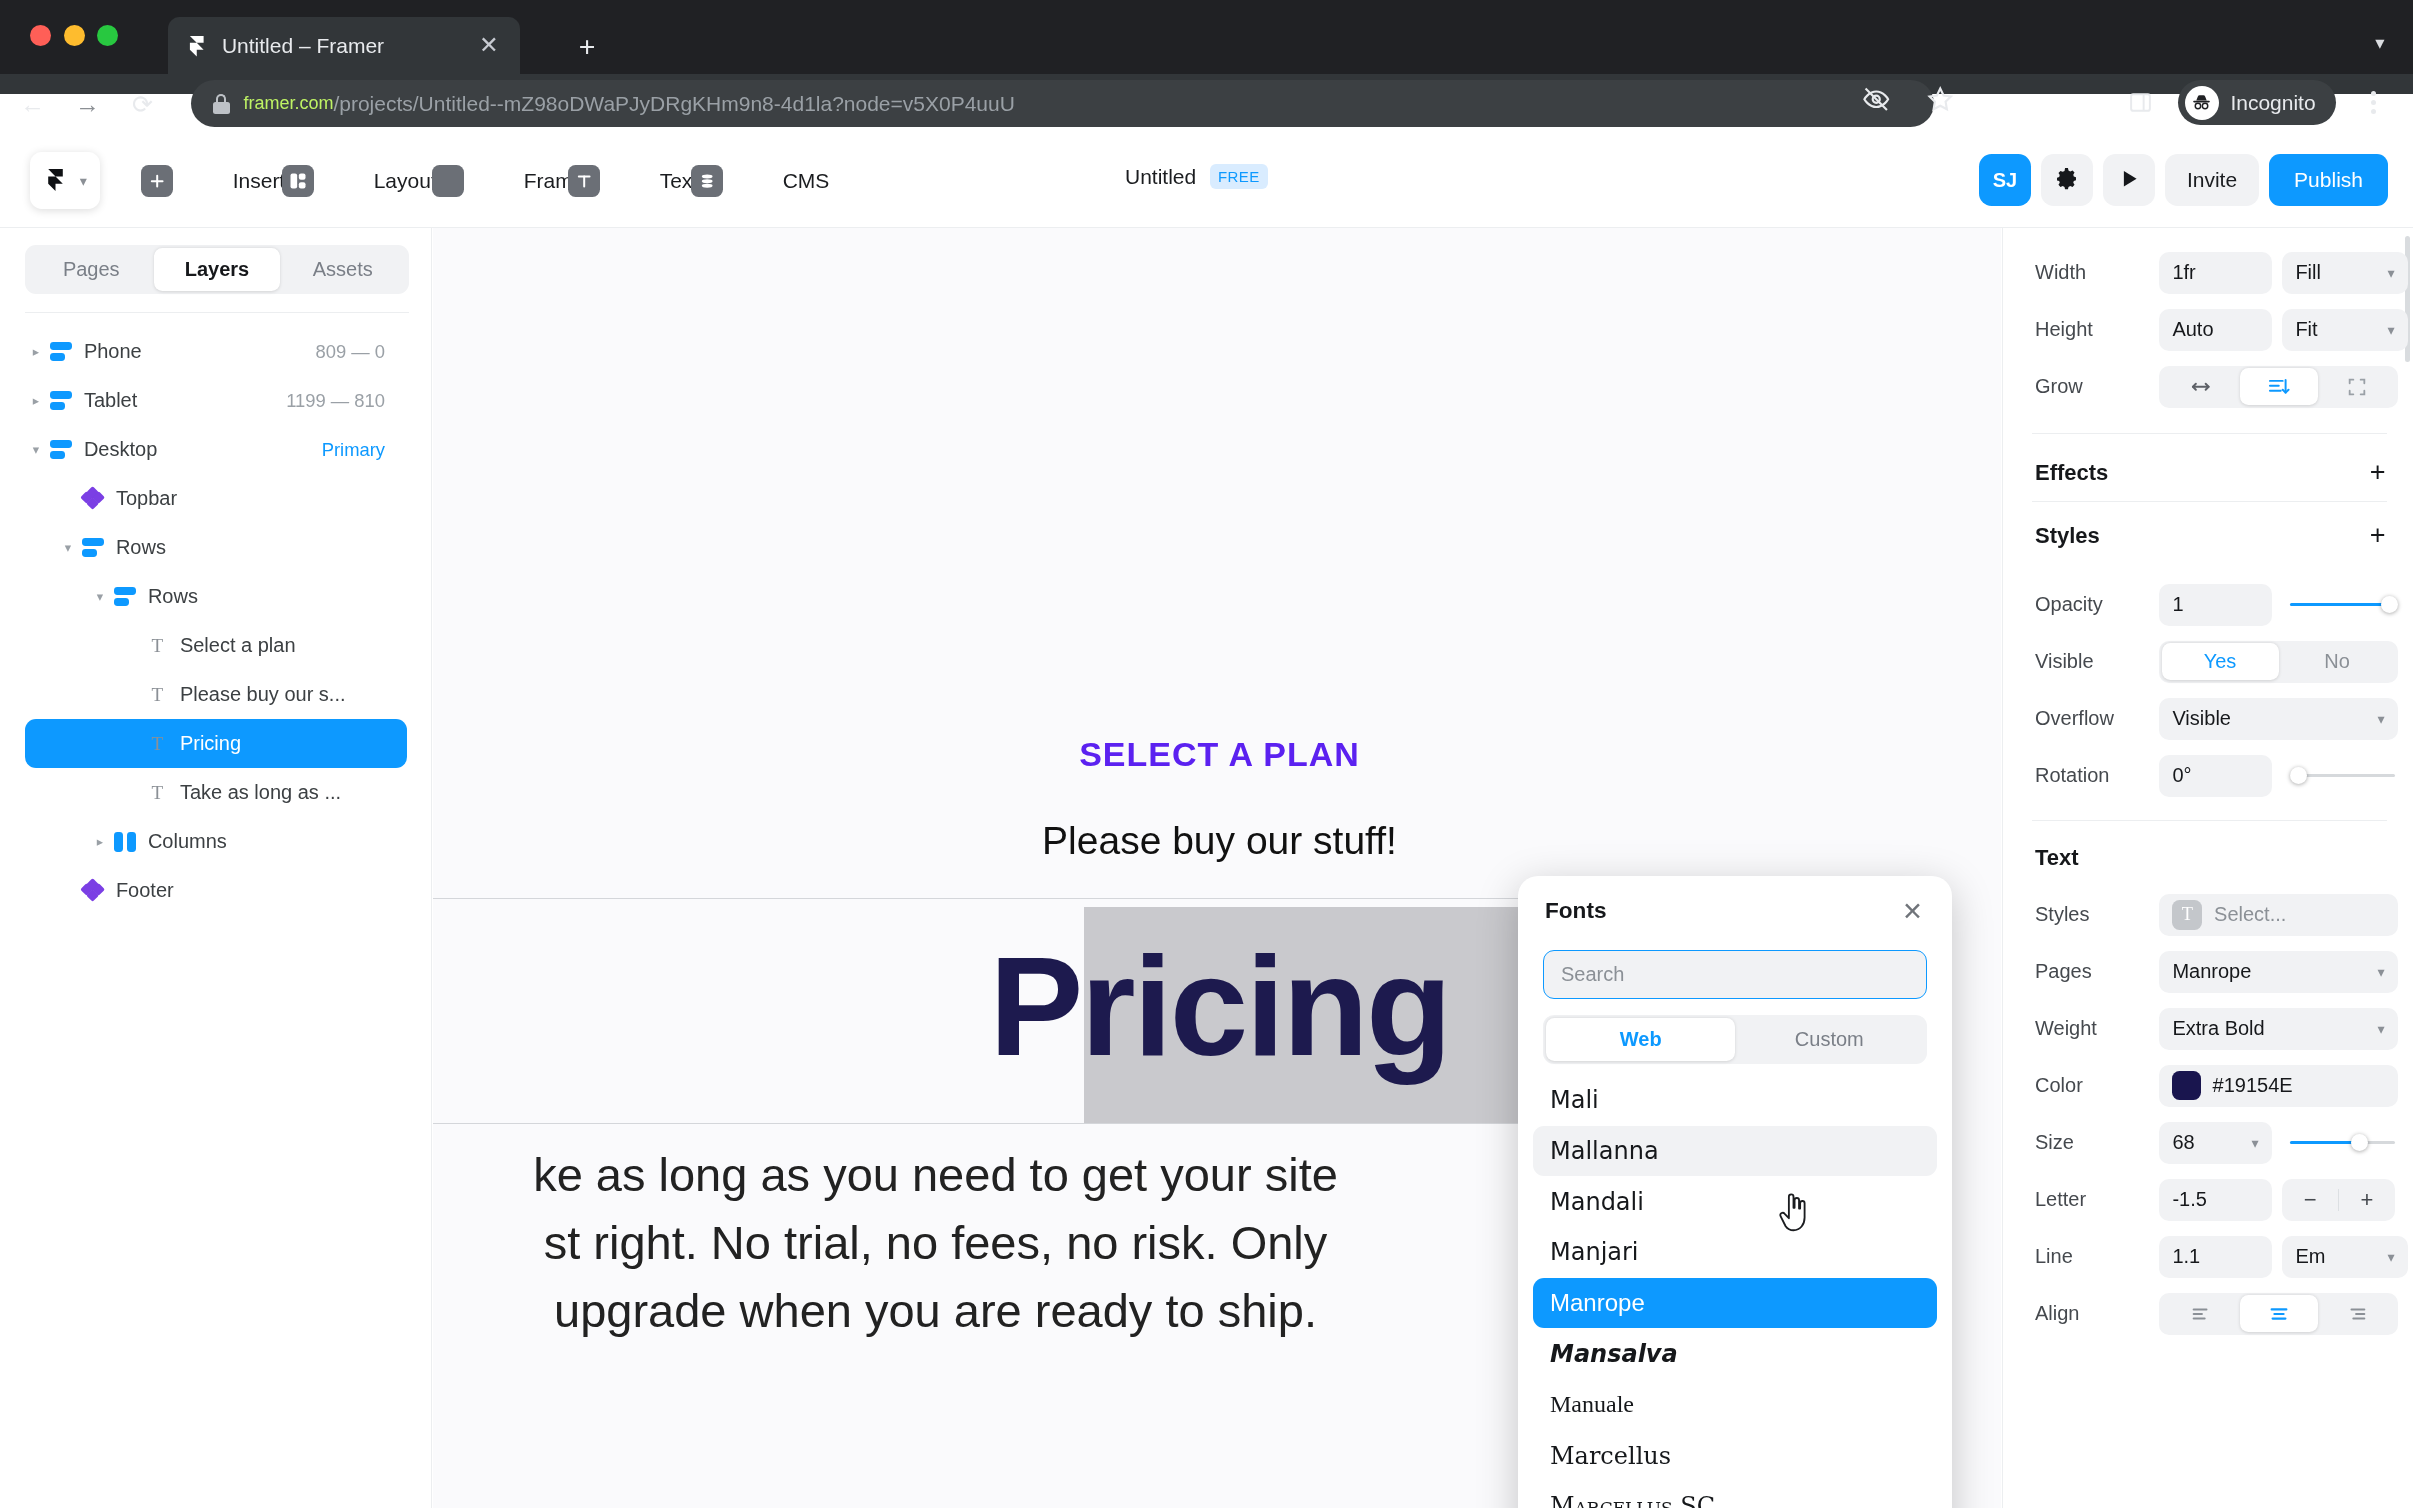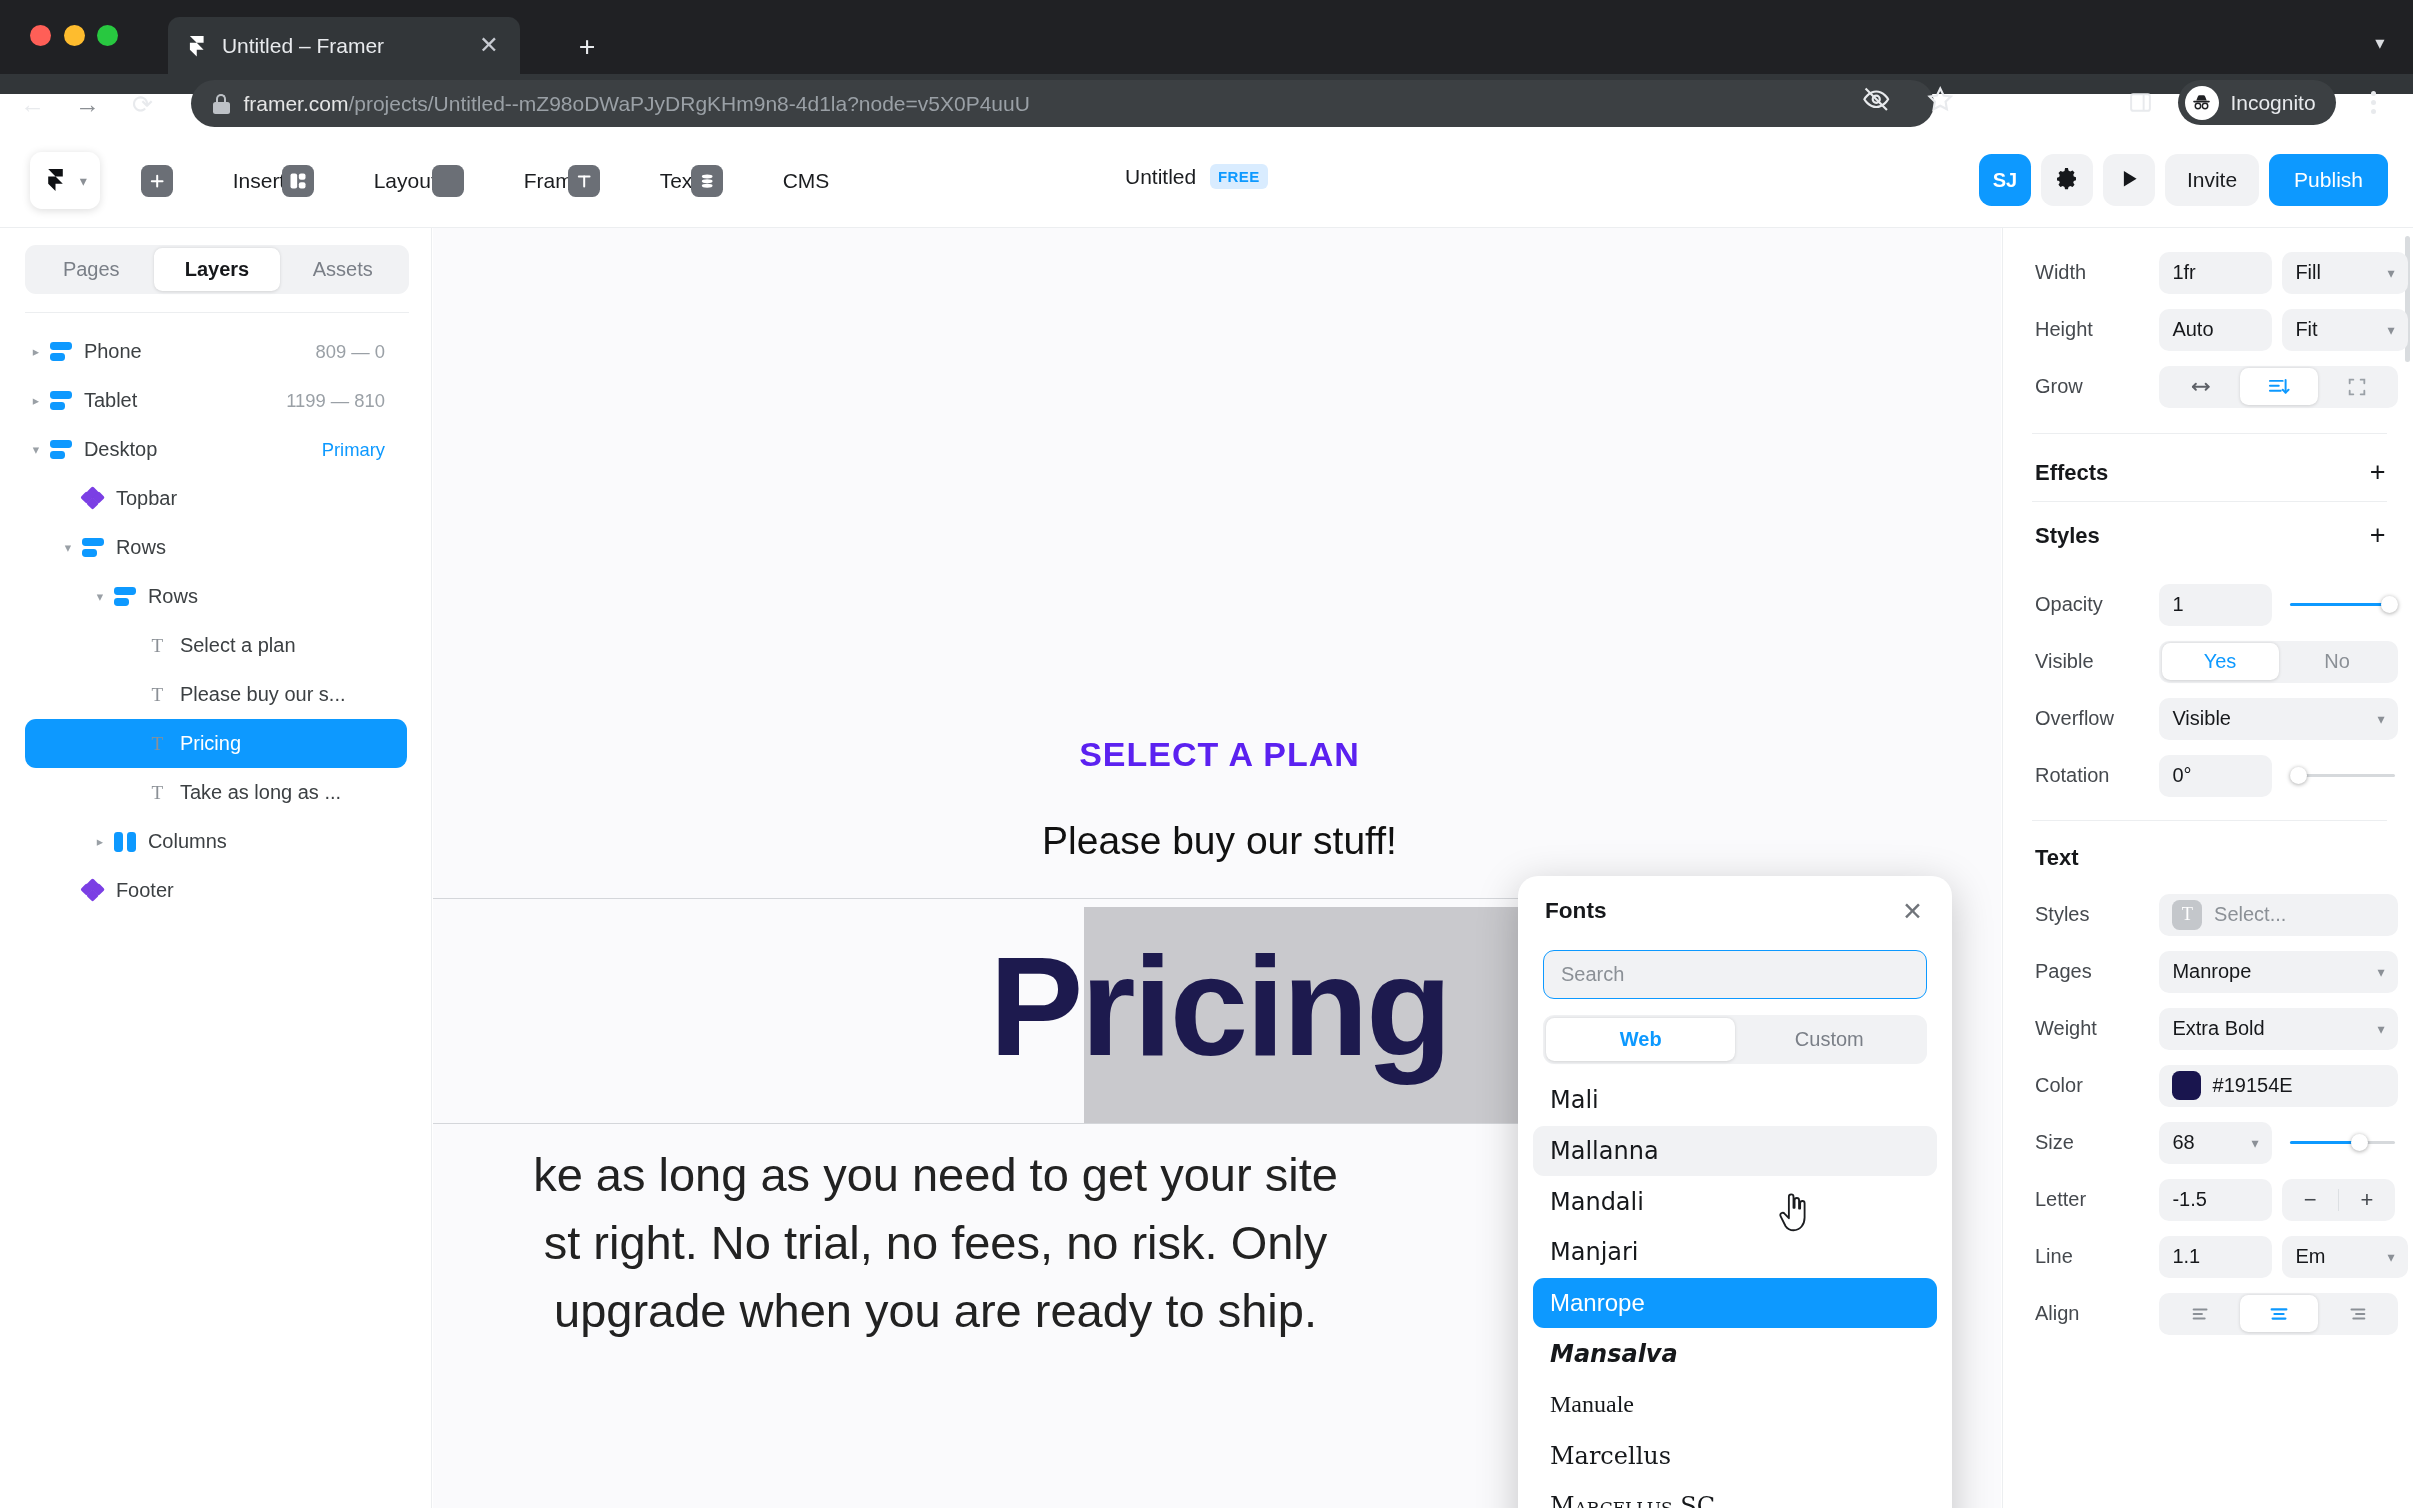--- a/index.html
+++ b/index.html
@@ -29,21 +29,21 @@
   .urlbar-row { position:absolute; left:0; top:74px; width:2413px; height:60px; display:flex; align-items:center; }
   .nav-btn { width:45px; height:45px; margin-left:10px; color:#e8eaed; display:flex; align-items:center;
              justify-content:center; font-size:25px; border-radius:50%; cursor:pointer; }
   .nav-btn.dim { color:#8b8f94; }
   .omnibox { position:absolute; left:191px; top:80px; width:1743px; height:47px; background:#3c4043;
              border-radius:23.5px; display:flex; align-items:center; padding:0 22px; cursor:text; }
   .lock-icon { width:17px; height:20px; margin-right:13.4px; position:relative; flex:none; }
   .lock-body { position:absolute; bottom:0; left:0; width:17px; height:11.7px; background:#bdc1c6; border-radius:2.5px; }
   .lock-shackle { position:absolute; top:0; left:3.4px; width:10px; height:9.2px;
                   border:2.5px solid #bdc1c6; border-bottom:none; border-radius:5px 5px 0 0; }
-  .url-strong { color:#e5e5e5; font-size:21px; }
+  .url-strong { color:#bef264; font-size:18px; }
   .url-dim { color:#9aa0a6; font-size:21px; }
   .omni-icons { position:absolute; right:453px; top:80px; display:flex; align-items:center; gap:25px; }
   .right-icons { position:absolute; right:20px; top:80px; display:flex; align-items:center; gap:18.4px; }
   .icon-btn { width:39px; height:39px; display:flex; align-items:center; justify-content:center; cursor:pointer; }
   .incognito-pill { height:45px; background:#3c4043; border-radius:22.6px; display:flex; align-items:center;
                     padding:0 20px 0 6.7px; gap:11.7px; cursor:pointer; }
   .incognito-avatar { width:34px; height:34px; border-radius:50%; background:#fff; display:flex;
                       align-items:center; justify-content:center; }
   .incognito-label { color:#e8eaed; font-size:21px; }
   .kebab { display:flex; flex-direction:column; gap:4.2px; align-items:center; }
@@ -57,21 +57,21 @@
   .framer-logo-btn { position:absolute; left:30px; top:18.4px; width:70px; height:57px; background:#fff;
         border-radius:11.7px; box-shadow:0 1.7px 8.4px rgba(0,0,0,.13); display:flex; align-items:center;
         justify-content:center; gap:5px; cursor:pointer; }
   .tool-item { position:absolute; top:25px; height:44px; display:flex; align-items:center; gap:11.7px; cursor:pointer; }
   .tool-icon { width:32px; height:32px; border-radius:7.5px; background:#6b6f76; display:flex;
                align-items:center; justify-content:center; color:#fff; flex:none; }
   .tool-label { font-size:21px; color:#1b1d20;margin-left:48px; }
 
   .doc-title-wrap { position:absolute; left:1125px; top:30px; display:flex; align-items:flex-end; gap:13.4px; }
   .doc-title { font-size:21px; color:#1b1d20; font-weight:500; }
-  .free-badge { background:#d9ecff; color:#0d99ff; font-size:15px; font-weight:700; letter-spacing:0.4px;
+  .free-badge { background:#d9ecff; color:#0d99ff; font-size:15px; font-weight:400; letter-spacing:0.4px;
                 padding:4.2px 8.4px; border-radius:5.9px; }
 
   .topbar-right { position:absolute; right:25px; top:20px; display:flex; align-items:center; gap:10px; }
   .avatar-btn { width:52px; height:52px; border-radius:12.6px; background:#0d99ff; color:#fff; font-size:20px;
                 font-weight:700; display:flex; align-items:center; justify-content:center; cursor:pointer; }
   .round-btn { width:52px; height:52px; border-radius:12.6px; background:#f1f2f4; display:flex;
                align-items:center; justify-content:center; cursor:pointer; }
   .invite-btn { height:52px; border-radius:12.6px; background:#f1f2f4; display:flex; align-items:center;
                 padding:0 22px; font-size:21px; color:#1b1d20; cursor:pointer; }
   .publish-btn { height:52px; border-radius:11px; background:#0d99ff; color:#fff; display:flex;

